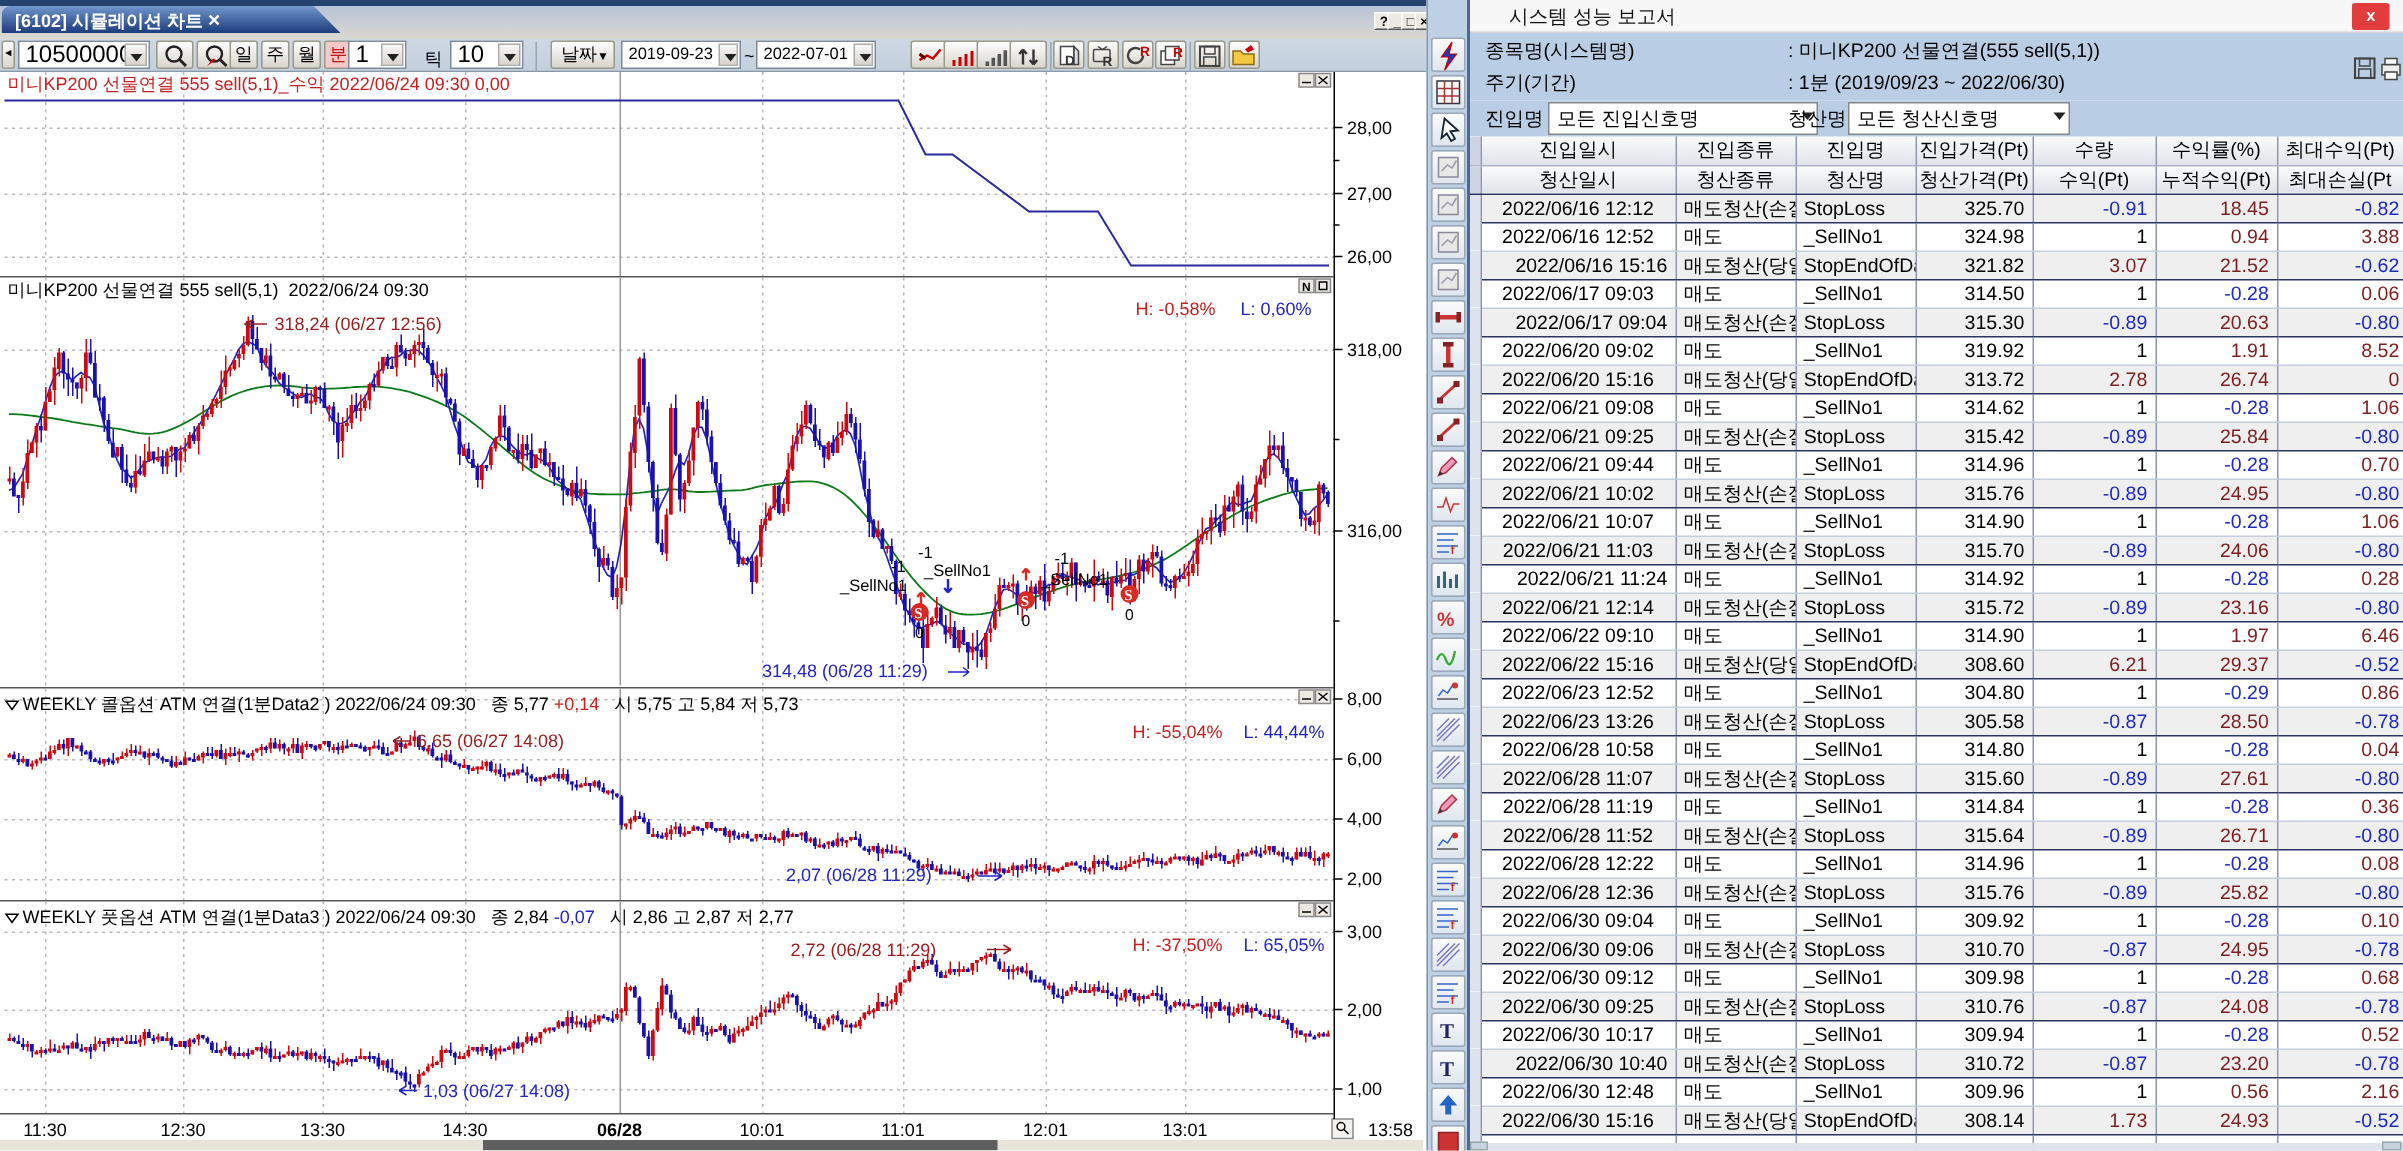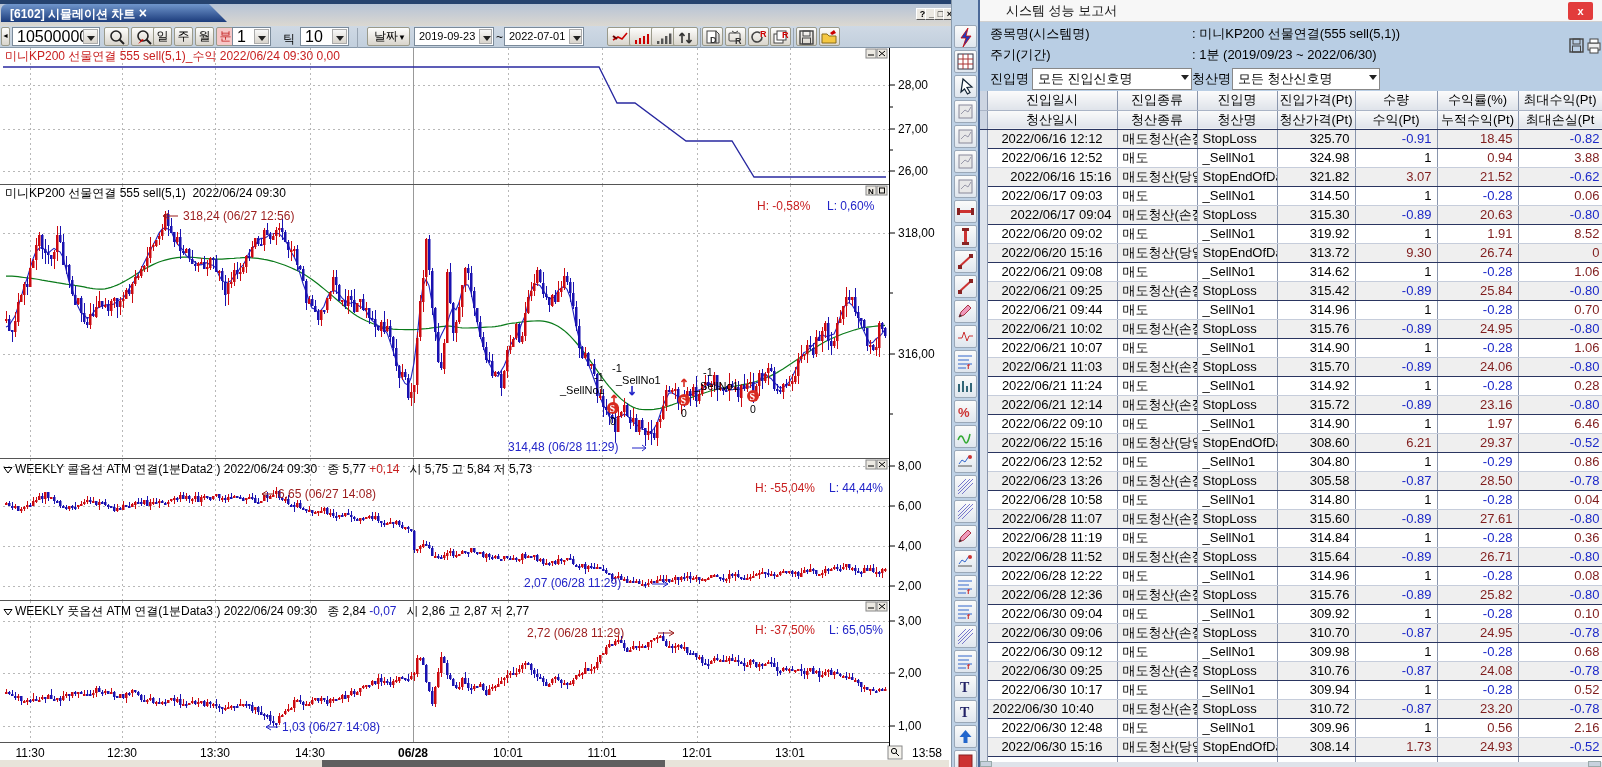--- a/index.html
+++ b/index.html
@@ -417,21 +417,21 @@
         <rect x="5.5" y="10" width="8" height="6" fill="none" stroke="#444"></rect>
       </svg></div>
     <div class="abs" style="left:604px;top:14px"><svg width="18" height="18" viewBox="0 0 18 18">
         <rect x="4" y="7" width="12" height="7" fill="#eee" stroke="#444"></rect>
         <rect x="6" y="3" width="8" height="4" fill="#fff" stroke="#444"></rect>
         <rect x="6" y="12" width="8" height="5" fill="#fff" stroke="#444"></rect>
       </svg></div>
   </div>
 <div class="abs" id="rfilter">
 <div class="abs" style="left:10px;top:3px">진입명</div>
-<div class="abs" style="left:52px;top:1px;width:160px;height:22px;background:#fff;border:1px solid #888;line-height:20px;padding-left:5px">모든 진입신호명<span style="position:absolute;right:2px;top:6px;border:4px solid transparent;border-top:5px solid #222"></span></div>
+<div class="abs" style="left:52px;top:1px;width:180px;height:22px;background:#fff;border:1px solid #888;line-height:20px;padding-left:5px">모든 진입신호명<span style="position:absolute;right:2px;top:6px;border:4px solid transparent;border-top:5px solid #222"></span></div>
 <div class="abs" style="left:212px;top:3px">청산명</div>
 <div class="abs" style="left:252px;top:1px;width:148px;height:22px;background:#fff;border:1px solid #888;line-height:20px;padding-left:5px">모든 청산신호명<span style="position:absolute;right:2px;top:6px;border:4px solid transparent;border-top:5px solid #222"></span></div>
 </div>
 <table class="abs" id="rtable" style="width:632px">
     <colgroup>
       <col style="width:7px">
       <col style="width:130px">
       <col style="width:80px">
       <col style="width:80px">
       <col style="width:78px">
@@ -519,21 +519,21 @@
         <td class="num">1</td>
         <td class="num pos">1.91</td>
         <td class="num pos">8.52</td>
       </tr>
       <tr class=" g sep">
         <td style="background:#dde3ec;border-bottom:0"></td>
         <td style="text-align:center">2022/06/20 15:16</td>
         <td>매도청산(당일</td>
         <td>StopEndOfDay</td>
         <td class="num">313.72</td>
-        <td class="num pos">9.30</td>
+        <td class="num pos">2.78</td>
         <td class="num pos">26.74</td>
         <td class="num pos">0</td>
       </tr>
       <tr class=" isep">
         <td style="background:#dde3ec;border-bottom:0"></td>
         <td style="text-align:center">2022/06/21 09:08</td>
         <td>매도</td>
         <td>_SellNo1</td>
         <td class="num">314.62</td>
         <td class="num">1</td>
@@ -585,21 +585,21 @@
         <td style="text-align:center">2022/06/21 11:03</td>
         <td>매도청산(손절</td>
         <td>StopLoss</td>
         <td class="num">315.70</td>
         <td class="num neg">-0.89</td>
         <td class="num pos">24.06</td>
         <td class="num neg">-0.80</td>
       </tr>
       <tr class=" isep">
         <td style="background:#dde3ec;border-bottom:0"></td>
-        <td style="text-align:center">2022/06/21 11:24</td>
+        <td style="text-align:right">2022/06/21 11:24</td>
         <td>매도</td>
         <td>_SellNo1</td>
         <td class="num">314.92</td>
         <td class="num">1</td>
         <td class="num neg">-0.28</td>
         <td class="num pos">0.28</td>
       </tr>
       <tr class=" g sep">
         <td style="background:#dde3ec;border-bottom:0"></td>
         <td style="text-align:center">2022/06/21 12:14</td>
@@ -755,21 +755,21 @@
         <td style="text-align:center">2022/06/30 10:17</td>
         <td>매도</td>
         <td>_SellNo1</td>
         <td class="num">309.94</td>
         <td class="num">1</td>
         <td class="num neg">-0.28</td>
         <td class="num pos">0.52</td>
       </tr>
       <tr class=" g sep">
         <td style="background:#dde3ec;border-bottom:0"></td>
-        <td style="text-align:left">2022/06/30 10:40</td>
+        <td style="text-align:right">2022/06/30 10:40</td>
         <td>매도청산(손절</td>
         <td>StopLoss</td>
         <td class="num">310.72</td>
         <td class="num neg">-0.87</td>
         <td class="num pos">23.20</td>
         <td class="num neg">-0.78</td>
       </tr>
       <tr class=" isep">
         <td style="background:#dde3ec;border-bottom:0"></td>
         <td style="text-align:center">2022/06/30 12:48</td>

